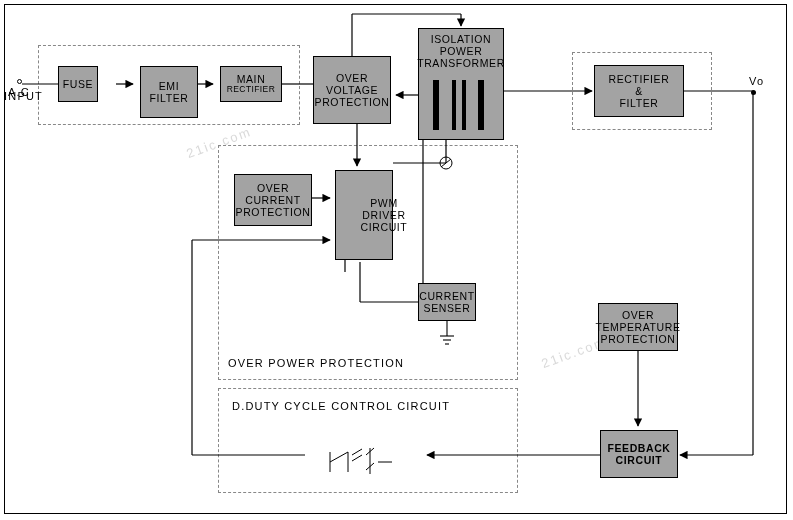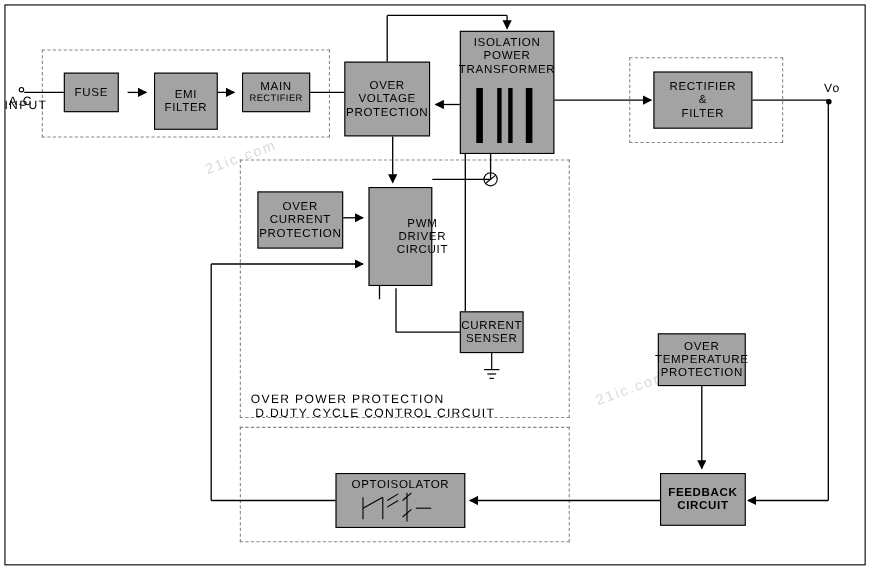--- a/index.html
+++ b/index.html
@@ -30,30 +30,30 @@
 
   <div class="wm" style="left:185px;top:135px;">21ic.com</div>
   <div class="wm" style="left:540px;top:345px;">21ic.com</div>
 
   <div class="dash" style="left:38px;top:45px;width:262px;height:80px;"></div>
   <div class="dash" style="left:572px;top:52px;width:140px;height:78px;"></div>
   <div class="dash" style="left:218px;top:145px;width:300px;height:235px;"></div>
   <div class="dash" style="left:218px;top:388px;width:300px;height:105px;"></div>
 
   <div class="lbl" style="left:228px;top:357px;">OVER POWER  PROTECTION</div>
-  <div class="lbl" style="left:232px;top:370px;">D.DUTY CYCLE CONTROL CIRCUIT</div>
+  <div class="lbl" style="left:232px;top:400px;">D.DUTY CYCLE CONTROL CIRCUIT</div>
 
   <div class="lbl" style="left:8px;top:62px;margin-top:24px;">A.C</div>
   <div class="term" style="left:17px;top:79px;"></div>
   <div class="lbl" style="left:4px;top:90px;">INPUT</div>
 
   <div class="lbl" style="left:749px;top:75px;">Vo</div>
   <div class="dot" style="left:751px;top:90px;"></div>
 
-  <div class="box" style="left:58px;top:66px;width:50px;height:36px;">
+  <div class="box" style="left:58px;top:66px;width:40px;height:36px;">
     <span>FUSE</span>
   </div>
 
   <div class="box" style="left:140px;top:66px;width:58px;height:52px;">
     <span>EMI</span>
     <span>FILTER</span>
   </div>
 
   <div class="box" style="left:220px;top:66px;width:62px;height:36px;">
     <span>MAIN</span>
@@ -104,23 +104,20 @@
     <span>OVER</span>
     <span>TEMPERATURE</span>
     <span>PROTECTION</span>
   </div>
 
   <div class="box" style="left:600px;top:430px;width:78px;height:48px;font-weight:bold;">
     <span>FEEDBACK</span>
     <span>CIRCUIT</span>
   </div>
 
-  <div class="box" style="left:305px;top:430px;width:118px;height:50px;justify-content:flex-start;padding-top:4px;">
-    <span>OPTOISOLATOR</span>
-  </div>
 
   <svg class="opto" width="793" height="520">
     <g stroke="#000" stroke-width="1" fill="none">
       <line x1="330" y1="462" x2="348" y2="452"></line>
       <line x1="348" y1="452" x2="348" y2="472"></line>
       <line x1="330" y1="452" x2="330" y2="472"></line>
       <line x1="352" y1="455" x2="362" y2="449"></line>
       <line x1="352" y1="461" x2="362" y2="455"></line>
       <line x1="370" y1="448" x2="370" y2="474"></line>
       <line x1="366" y1="455" x2="374" y2="448"></line>

